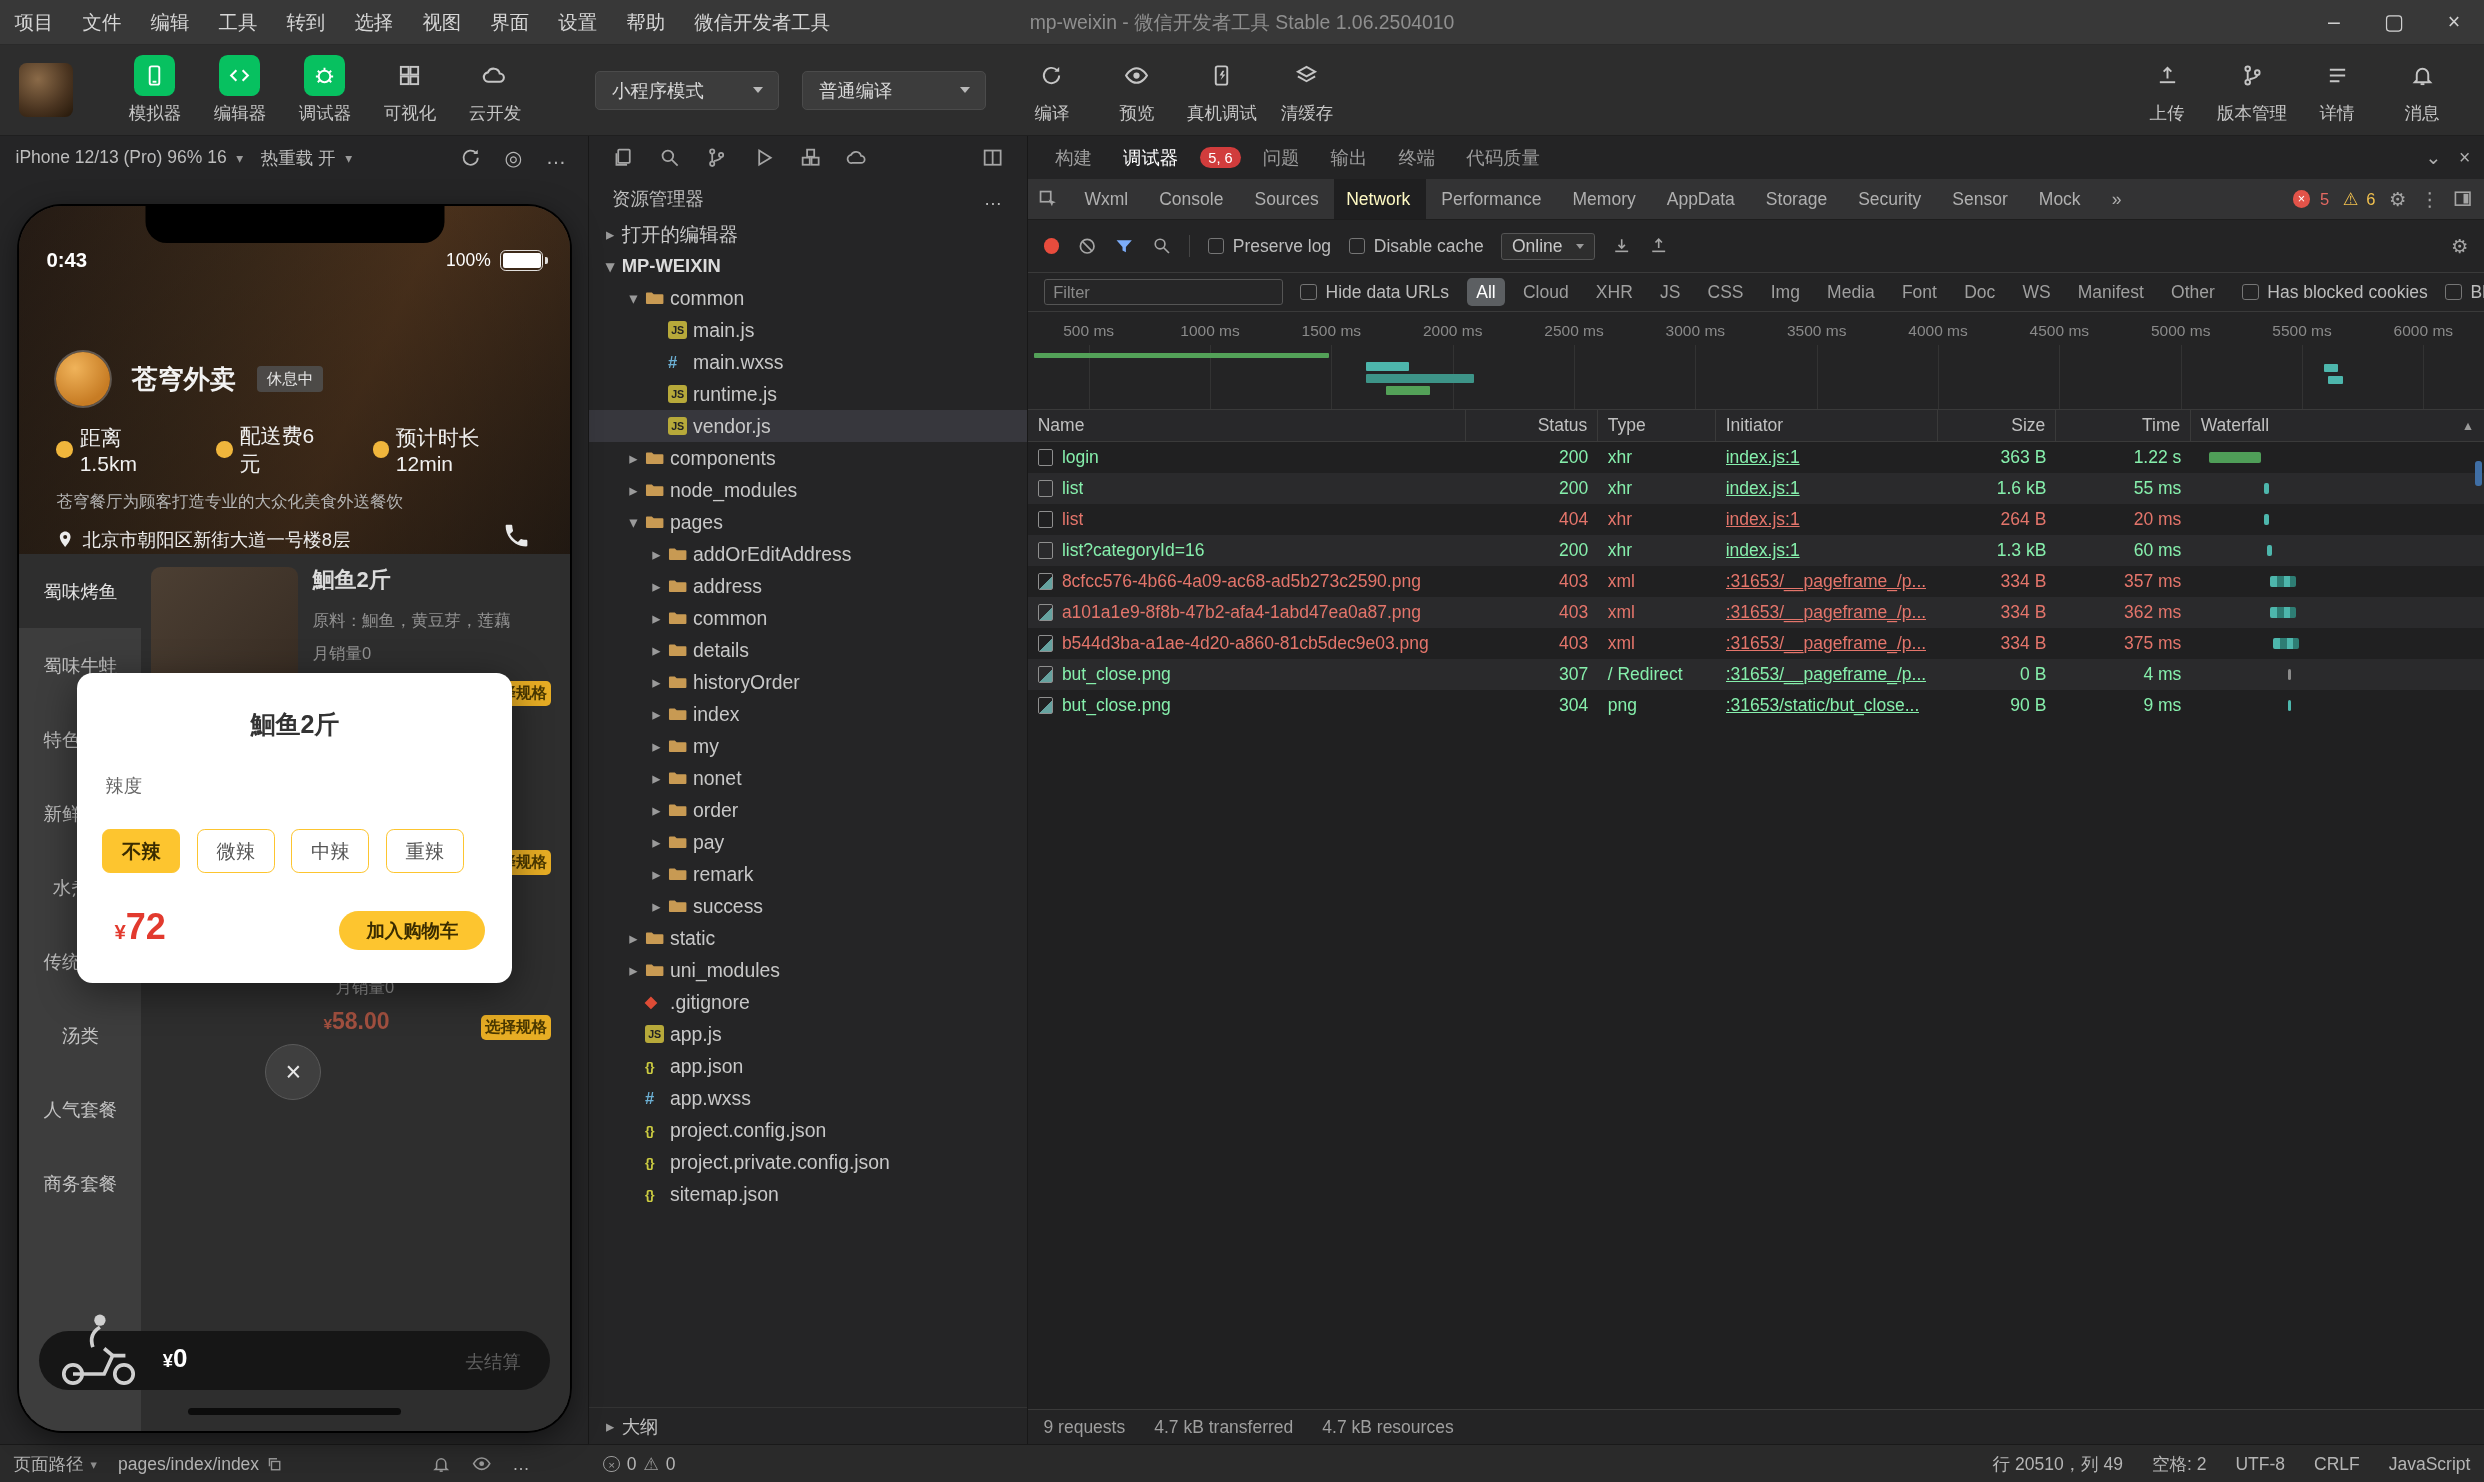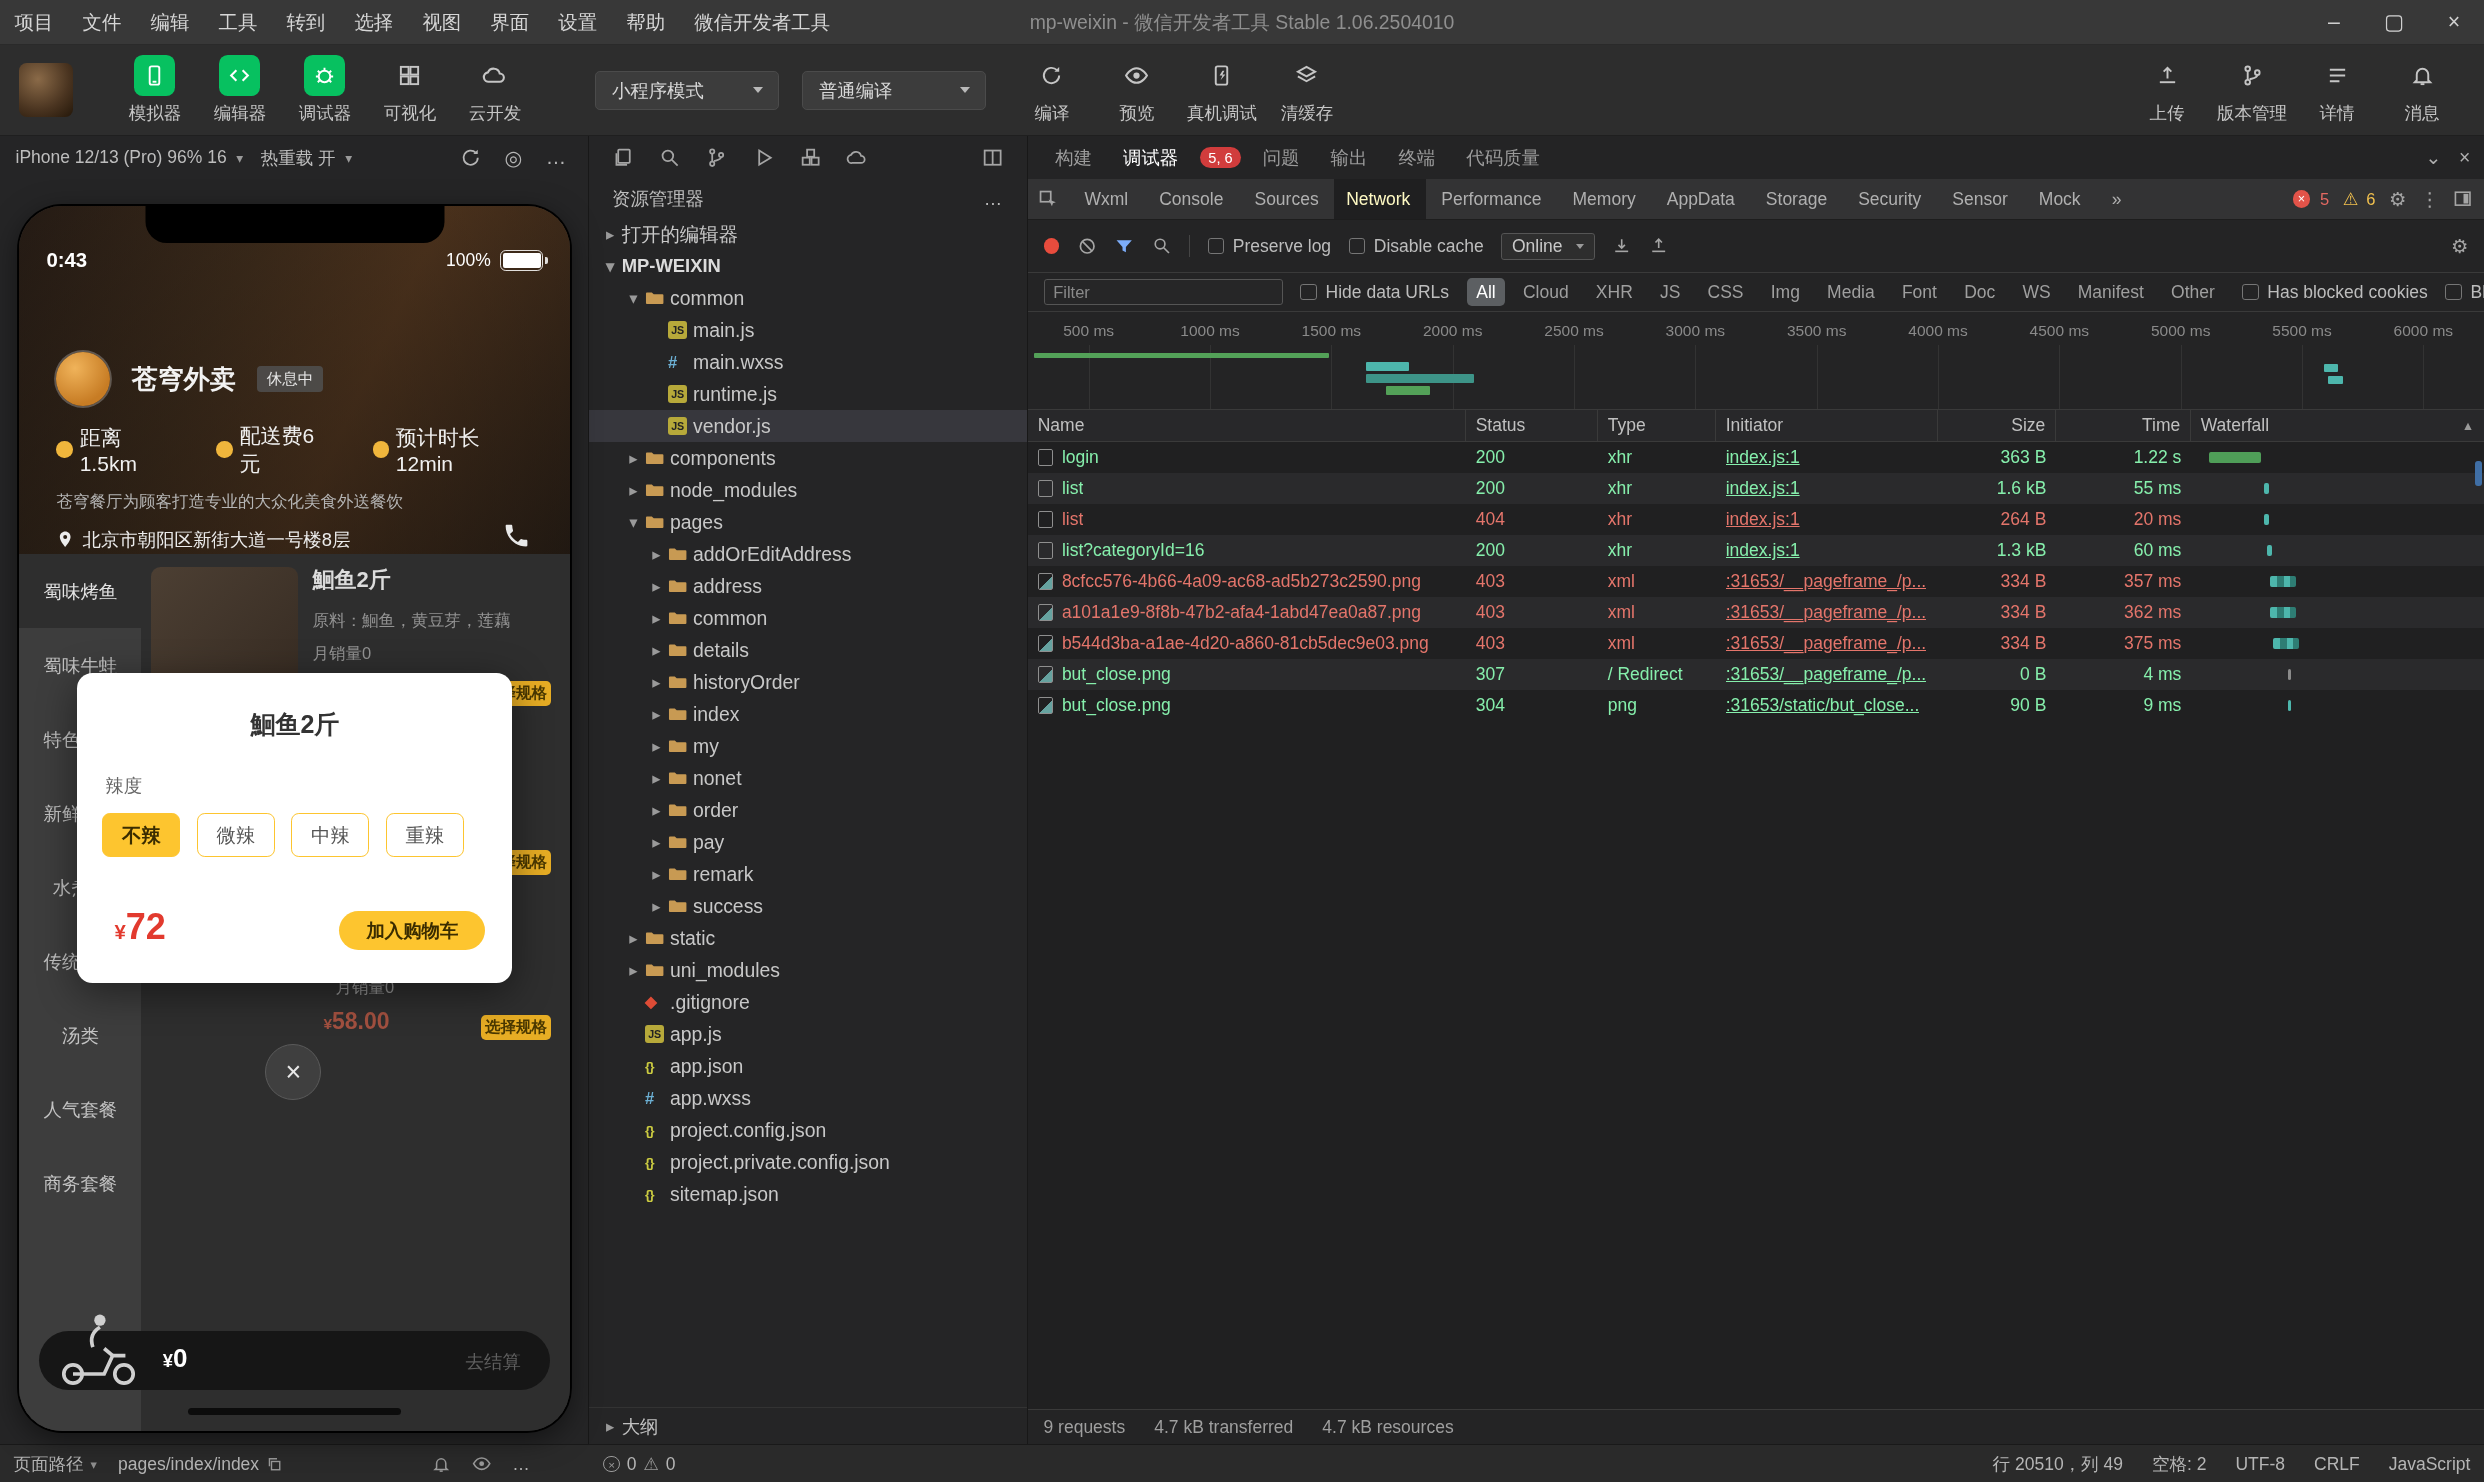--- a/index.html
+++ b/index.html
@@ -76,21 +76,21 @@
   .prod-img { position:absolute; width:147px; height:147px; border-radius:9.7px; background:linear-gradient(135deg,#4c3f33,#352a21); }
   .prod-title { position:absolute; font-size:22px; color:#dcdcdc; font-weight:bold; }
   .prod-sub { position:absolute; font-size:16.5px; color:#939393; }
   .prod-price { position:absolute; font-size:15.5px; color:#a35140; font-weight:bold; }
   .prod-price b { font-size:23px; }
   .spec-badge { position:absolute; right:19.4px; width:70px; height:25px; background:#e7ad24; color:#4a3800; font-size:15.5px; font-weight:bold; display:flex; align-items:center; justify-content:center; border-radius:4.9px; z-index:4; }
 
   .modal { position:absolute; left:58px; top:467px; width:435px; height:310px; background:#fff; border-radius:15.5px; z-index:20; box-shadow:0 9.7px 39px rgba(0,0,0,.45); }
   .modal-title { position:absolute; top:35px; width:100%; text-align:center; color:#333; font-size:25px; font-weight:bold; }
   .modal-opt-label { position:absolute; left:28px; top:100px; font-size:18.4px; color:#666; }
-  .chips { position:absolute; left:25px; top:140px; display:flex; gap:16.5px; }
+  .chips { position:absolute; left:25px; top:156px; display:flex; gap:16.5px; }
   .chip-opt { width:78px; height:44px; border-radius:7.8px; display:flex; align-items:center; justify-content:center; font-size:19.4px; color:#555; background:#fff; border:1.9px solid #fdc52f; }
   .chip-opt.sel { background:#fdc52f; border-color:#fdc52f; color:#3a2c00; font-weight:bold; }
   .modal-price { position:absolute; left:37px; top:233px; color:#e23a2e; font-weight:bold; }
   .modal-price .cur { font-size:20.4px; }
   .modal-price .num { font-size:36px; }
   .modal-add { position:absolute; right:27px; top:238px; width:146px; height:39px; background:#fdc52f; border-radius:19.4px; display:flex; align-items:center; justify-content:center; font-size:18.4px; font-weight:bold; color:#3a2c00; }
   .modal-close { position:absolute; left:246px; top:838px; width:56px; height:56px; border-radius:50%; background:#3f3f3f; border:1.9px solid #5a5a5a; z-index:20; display:flex; align-items:center; justify-content:center; color:#e8e8e8; font-size:27px; }
 
   .cartbar { position:absolute; left:19.4px; top:1125px; width:511px; height:59px; background:#161616; border-radius:30px; z-index:6; }
   .cart-total { position:absolute; left:124px; top:11.6px; color:#fff; font-weight:bold; }
@@ -151,21 +151,21 @@
   .tchip { padding:3.9px 9.7px; border-radius:4.9px; white-space:nowrap; }
   .tchip.active { background:#5c5f62; color:#fff; }
 
   .timeline { height:98px; position:relative; border-bottom:1px solid #3a3a3a; overflow:hidden; }
   .tick-cell { position:absolute; top:9.7px; height:100%; text-align:center; font-size:15.5px; color:#8a8a8a; }
   .tick-line { position:absolute; top:33px; bottom:0; width:1px; background:#333; }
   .ov-bar { position:absolute; border-radius:1px; }
 
   .net-table-head { height:32px; display:flex; align-items:center; font-size:17.5px; color:#c0c0c0; border-bottom:1px solid #3a3a3a; background:#28282a; }
   .net-table-head > div { padding:0 9.7px; border-right:1px solid #3a3a3a; height:100%; display:flex; align-items:center; white-space:nowrap; }
-  .c-name { width:438px; } .c-status { width:132px; } .c-type { width:118px; }
+  .c-name { width:438px; } .c-status { width:132px;justify-content:flex-end; } .c-type { width:118px; }
   .c-init { width:222px; } .c-size { width:118px; justify-content:flex-end; text-align:right; }
   .c-time { width:135px; justify-content:flex-end; text-align:right; }
   .c-wf { flex:1; position:relative; border-right:none !important; }
   .wf-sort { margin-left:auto; color:#9a9a9a; font-size:12.6px; }
 
   .net-rows { flex:1; overflow:hidden; background:#202021; position:relative; }
   .net-row { height:31px; display:flex; align-items:center; font-size:17.5px; color:#86efac; }
   .net-row:nth-child(even) { background:#2a2a2c; }
   .net-row > div { padding:0 9.7px; height:100%; display:flex; align-items:center; overflow:hidden; white-space:nowrap; }
   .net-row .c-name span.nm { overflow:hidden; text-overflow:ellipsis; }

